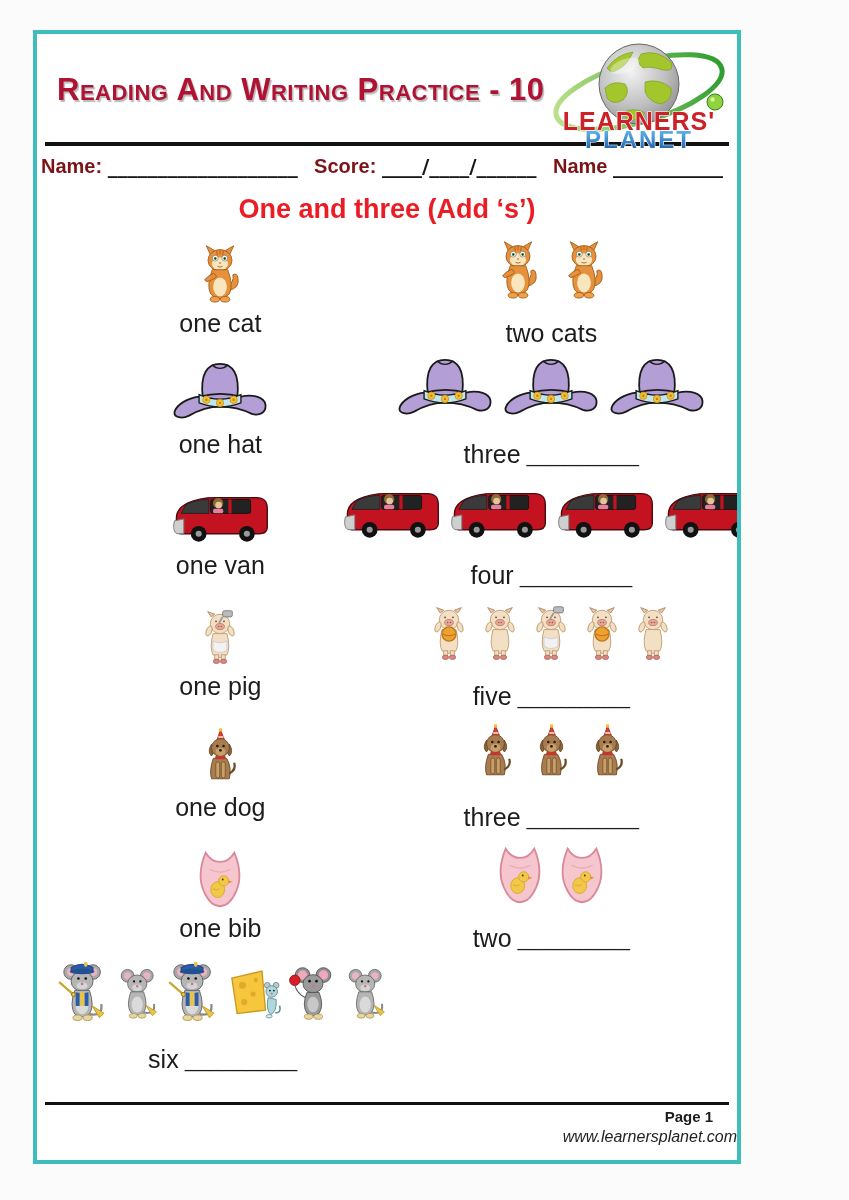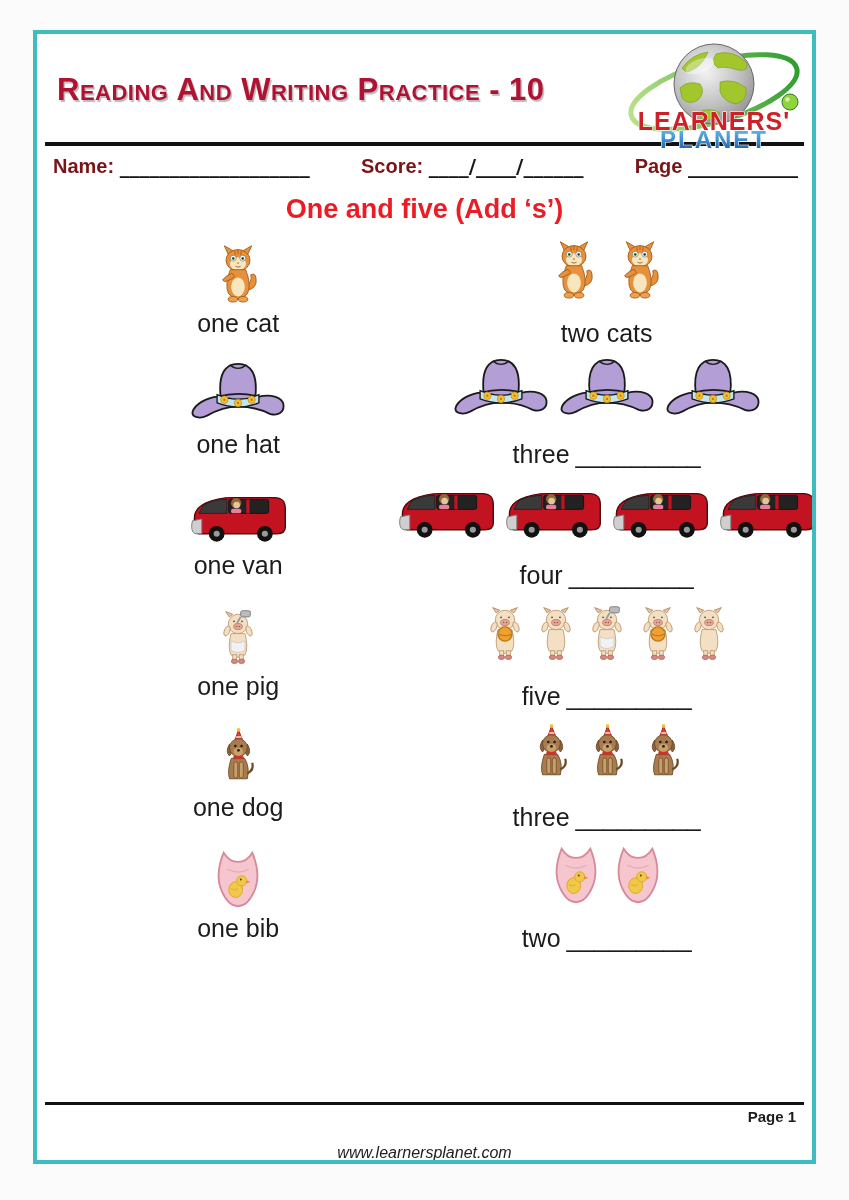--- a/index.html
+++ b/index.html
@@ -7,21 +7,21 @@
     --header-red:#B01233;
     --info-maroon:#7B1416;
     --title-red:#EC1C24;
     --text-black:#1C1C1C;
   }
   *{margin:0;padding:0;box-sizing:border-box;}
   html,body{width:849px;background:#fbfbfb;}
   body{height:1200px;font-family:"Liberation Sans",sans-serif;color:var(--text-black);}
   .page{
     position:relative;
-    width:783px;height:1134px;
+    width:708px;height:1134px;
     margin:30px 0 0 33px;
     border:4px solid var(--border-teal);
     background:#fff;
     overflow:hidden;
   }
   
   .header{display:flex;align-items:flex-start;height:108px;padding:6px 8px 0 20px;}
   .header-title{
     flex:1;
     margin-top:32px;
@@ -32,47 +32,47 @@
     color:var(--header-red);
     text-shadow:1.5px 1.5px 1px rgba(130,130,130,.55);
     white-space:nowrap;
   }
   .logo{flex:0 0 auto;margin-right:2px;}
   .rule{height:4px;background:#121212;margin:0 8px;}
   .rule.bottom{height:3px;margin-top:26px;}
   
   .info-bar{
     display:flex;justify-content:space-between;align-items:baseline;
-    padding:8px 14px 2px 16px;
+    padding:8px 14px 2px 4px;
     font-size:20px;font-weight:bold;
   }
   .info-label{color:var(--info-maroon);}
   .info-blank{color:#161616;font-family:"DejaVu Sans",sans-serif;font-weight:bold;letter-spacing:0;}
   
   .ws-title{
     text-align:center;
     color:var(--title-red);
     font-size:27px;font-weight:bold;
     margin:14px 0 4px 0;
   }
   
   .rows{padding:0 4px;}
   .row{display:flex;height:121px;}
   .cell{display:flex;flex-direction:column;justify-content:flex-end;align-items:center;}
   .cell.left{width:47.5%;padding-left:30px;padding-bottom:12px;}
   .cell.right{width:52.5%;padding-bottom:2px;gap:12px;}
   .imgs{display:flex;align-items:flex-end;}
   .item-label{font-size:25px;margin-top:5px;white-space:nowrap;}
   .cell.right .item-label{margin-top:7px;}
-  .blank{font-family:Liberation Sans, sans-serif;margin-left:6px;}
+  .blank{font-family:Liberation Serif, serif;margin-left:6px;}
   .blank:empty{margin-left:0;}
   
-  .footer-pageline{display:flex;justify-content:flex-end;padding:3px 16px 0 0;}
+  .footer-pageline{display:flex;justify-content:flex-end;padding:3px 24px 0 0;}
   .page-num{font-size:15px;font-weight:bold;}
-  .website{text-align:center;font-size:16px;font-style:italic;margin-top:19px;color:#222;}
+  .website{text-align:right;font-size:16px;font-style:italic;margin-top:3px;color:#222;}
   .symdefs{position:absolute;width:0;height:0;overflow:hidden;}
 </style>
 </head>
 <body>
 
 <svg class="symdefs" xmlns="http://www.w3.org/2000/svg" aria-hidden="true">
   <defs>
 
     <symbol id="sym-cat" viewBox="0 0 60 70">
       <path d="M40 54 Q53 52 51 40 Q50 33 45 36 Q47 45 38 49 Z" fill="#E8913C" stroke="#9A5A18"></path>
@@ -290,26 +290,26 @@
   <div class="info-bar">
     <span>
       <span class="info-label">Name:</span>
       <span class="info-blank">___________________</span>
     </span>
     <span>
       <span class="info-label">Score:</span>
       <span class="info-blank">____/____/______</span>
     </span>
     <span>
-      <span class="info-label">Page</span>
+      <span class="info-label">Name</span>
       <span class="info-blank">___________</span>
     </span>
   </div>
 
-  <div class="ws-title">One and five (Add ‘s’)</div>
+  <div class="ws-title">One and three (Add ‘s’)</div>
 
   <div class="rows" id="rows">
   <div class="row">
     <div class="cell left">
       <div class="imgs">
             <svg width="52" height="60">
               <use href="#sym-cat" xlink:href="#sym-cat" width="52" height="60"></use>
             </svg>
           </div>
       <div class="item-label">one cat</div>
@@ -464,20 +464,45 @@
               <use href="#sym-bib" xlink:href="#sym-bib" width="52" height="60"></use>
             </svg>
           </div>
       <div class="item-label">
         <span class="word">two</span><span class="blank">_________</span>
       </div>
     </div>
   </div>
 
   <div class="row">
+    <div class="cell right">
+      <div class="imgs" style="gap: 3px;">
+            <svg width="56" height="64">
+              <use href="#sym-rat-hat" xlink:href="#sym-rat-hat" width="56" height="64"></use>
+            </svg>
+            <svg width="48" height="62">
+              <use href="#sym-rat-plain" xlink:href="#sym-rat-plain" width="48" height="62"></use>
+            </svg>
+            <svg width="56" height="64">
+              <use href="#sym-rat-hat" xlink:href="#sym-rat-hat" width="56" height="64"></use>
+            </svg>
+            <svg width="60" height="62">
+              <use href="#sym-rat-cheese" xlink:href="#sym-rat-cheese" width="60" height="62"></use>
+            </svg>
+            <svg width="52" height="62">
+              <use href="#sym-rat-balloon" xlink:href="#sym-rat-balloon" width="52" height="62"></use>
+            </svg>
+            <svg width="48" height="62">
+              <use href="#sym-rat-plain" xlink:href="#sym-rat-plain" width="48" height="62"></use>
+            </svg>
+          </div>
+      <div class="item-label">
+        <span class="word">six</span><span class="blank">_________</span>
+      </div>
+    </div>
   </div>
 </div>
 
   <div class="rule bottom"></div>
   <div class="footer-pageline">
     <span class="page-num">Page 1</span>
   </div>
   <div class="website">www.learnersplanet.com</div>
 
 </div>

